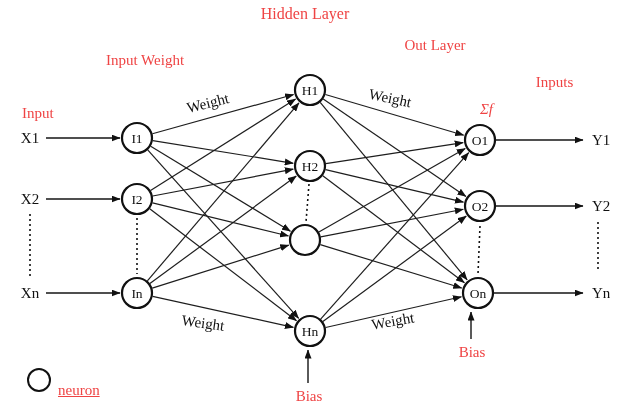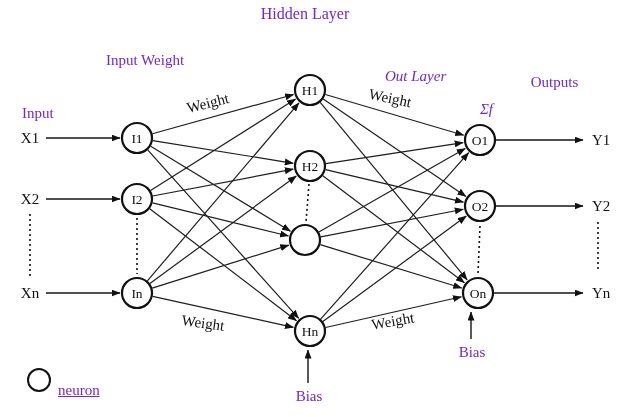--- a/index.html
+++ b/index.html
@@ -1,24 +1,24 @@
 <!DOCTYPE html>
 <html><head>
 <meta charset="utf-8">
 <style>
   html,body{margin:0;padding:0;background:#fff;}
   .stage{
     position:relative;width:640px;height:417px;background:#fff;overflow:hidden;
     font-family:"Liberation Serif","DejaVu Serif",serif;color:#111;
   }
   .stage svg{position:absolute;left:0;top:0;}
-  .lbl{position:absolute;font-size:15px;white-space:nowrap;color:#6d28d9;}
+  .lbl{position:absolute;font-size:15px;white-space:nowrap;color:#ef4444;}
   .title{left:240px;top:5px;width:130px;font-size:16px;text-align:center;}
   .input-layer{left:95px;top:52px;width:100px;text-align:center;}
-  .out-layer{left:385px;top:68px;width:100px;text-align:left;font-style:italic;}
+  .out-layer{left:385px;top:37px;width:100px;text-align:center;}
   .outputs{left:517px;top:74px;width:75px;text-align:center;}
   .inputs{left:22px;top:105px;width:55px;}
   .sigmaf{left:455px;top:101px;width:38px;text-align:right;font-style:italic;font-size:15px;}
   .w{position:absolute;font-size:15px;width:64px;text-align:center;}
   .w1{left:176px;top:95px;transform:rotate(-14deg);}
   .w2{left:171px;top:315px;transform:rotate(8deg);}
   .w3{left:358px;top:90px;transform:rotate(12deg);}
   .w4{left:361px;top:313px;transform:rotate(-10deg);}
   .bias-h{left:283px;top:388px;width:52px;text-align:center;}
   .bias-o{left:446px;top:344px;width:52px;text-align:center;}
@@ -112,21 +112,21 @@
         <circle cx="480" cy="206" r="15" class="node"></circle>
         <text x="480" y="210.5" class="nlabel" text-anchor="middle">O2</text>
         <circle cx="478" cy="293" r="15" class="node"></circle>
         <text x="478" y="297.5" class="nlabel" text-anchor="middle">On</text>
       </g>
   </svg>
 
   <div class="lbl title">Hidden Layer</div>
   <div class="lbl input-layer">Input Weight</div>
   <div class="lbl out-layer">Out Layer</div>
-  <div class="lbl outputs">Outputs</div>
+  <div class="lbl outputs">Inputs</div>
   <div class="lbl inputs">Input</div>
   <div class="lbl sigmaf">Σf</div>
 
   <div class="w w1">Weight</div>
   <div class="w w2">Weight</div>
   <div class="w w3">Weight</div>
   <div class="w w4">Weight</div>
 
   <div class="lbl bias-h">Bias</div>
   <div class="lbl bias-o">Bias</div>

